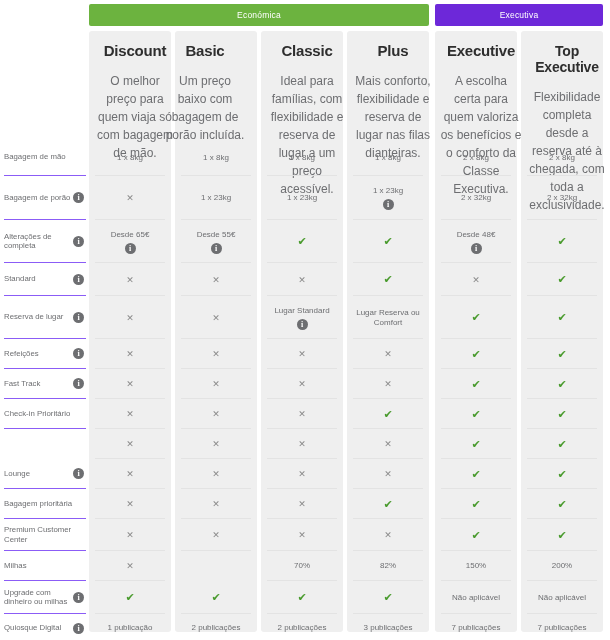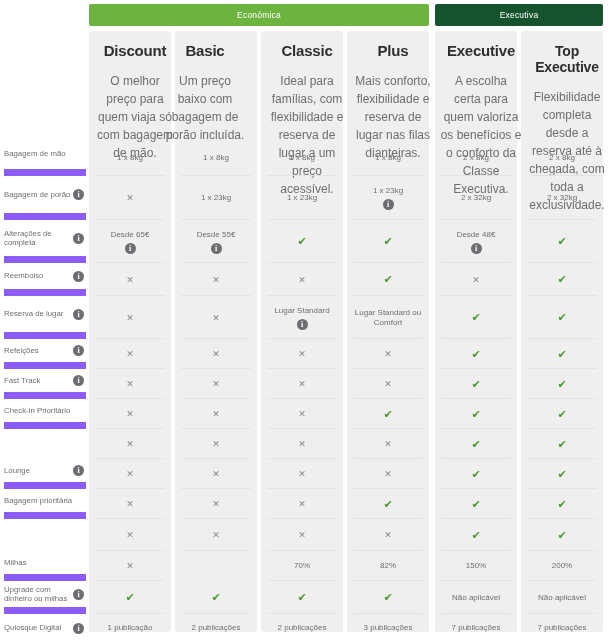--- a/index.html
+++ b/index.html
@@ -118,21 +118,21 @@
     position: absolute;
     left: 4px;
     top: 0;
     bottom: 0;
     width: 82px;
     display: flex;
     align-items: center;
     font-size: 7.8px;
     line-height: 9.5px;
     color: #6d6e71;
-    border-bottom: 7px solid #8b5cf6;
+    border-bottom: 1px solid #8b5cf6;
     padding-right: 2px;
     box-sizing: border-box;
   }
   .flabel-text { display: inline-block; }
   .cell {
     position: absolute;
     top: 0;
     bottom: 0;
     width: 82px;
     display: flex;
@@ -194,21 +194,21 @@
 </style>
 </head>
 <body>
 
 <div class="fare-table">
 
   <div class="band-row">
       <div class="band" style="left: 89px; width: 340px; background: rgb(108, 179, 63);">
         <span>Económica</span>
       </div>
-      <div class="band" style="left: 435px; width: 168px; background: #14532d;">
+      <div class="band" style="left: 435px; width: 168px; background: #6d28d9;">
         <span>Executiva</span>
       </div>
     </div>
 
   <div class="cards">
       <div class="card c0"></div>
       <div class="card c1"></div>
       <div class="card c2"></div>
       <div class="card c3"></div>
       <div class="card c4"></div>
@@ -330,21 +330,21 @@
           <span class="icon-info">i</span>
           <div class="sep"></div>
         </div>
         <div class="cell c5">
           <span class="icon-check">✔</span>
           <div class="sep"></div>
         </div>
       </div>
       <div class="frow" style="height: 33px;">
         <div class="flabel">
-          <span class="flabel-text">Reembolso</span>
+          <span class="flabel-text">Standard</span>
           <span class="icon-info">i</span>
         </div>
         <div class="cell c0">
           <span class="icon-cross">✕</span>
           <div class="sep"></div>
         </div>
         <div class="cell c1">
           <span class="icon-cross">✕</span>
           <div class="sep"></div>
         </div>
@@ -377,21 +377,21 @@
         <div class="cell c1">
           <span class="icon-cross">✕</span>
           <div class="sep"></div>
         </div>
         <div class="cell c2">
           <span class="cell-text">Lugar Standard</span>
           <span class="icon-info">i</span>
           <div class="sep"></div>
         </div>
         <div class="cell c3">
-          <span class="cell-text">Lugar Standard ou Comfort</span>
+          <span class="cell-text">Lugar Reserva ou Comfort</span>
           <div class="sep"></div>
         </div>
         <div class="cell c4">
           <span class="icon-check">✔</span>
           <div class="sep"></div>
         </div>
         <div class="cell c5">
           <span class="icon-check">✔</span>
           <div class="sep"></div>
         </div>
@@ -564,20 +564,23 @@
         <div class="cell c4">
           <span class="icon-check">✔</span>
           <div class="sep"></div>
         </div>
         <div class="cell c5">
           <span class="icon-check">✔</span>
           <div class="sep"></div>
         </div>
       </div>
       <div class="frow" style="height: 32px;">
+        <div class="flabel">
+          <span class="flabel-text">Premium Customer Center</span>
+        </div>
         <div class="cell c0">
           <span class="icon-cross">✕</span>
           <div class="sep"></div>
         </div>
         <div class="cell c1">
           <span class="icon-cross">✕</span>
           <div class="sep"></div>
         </div>
         <div class="cell c2">
           <span class="icon-cross">✕</span>

